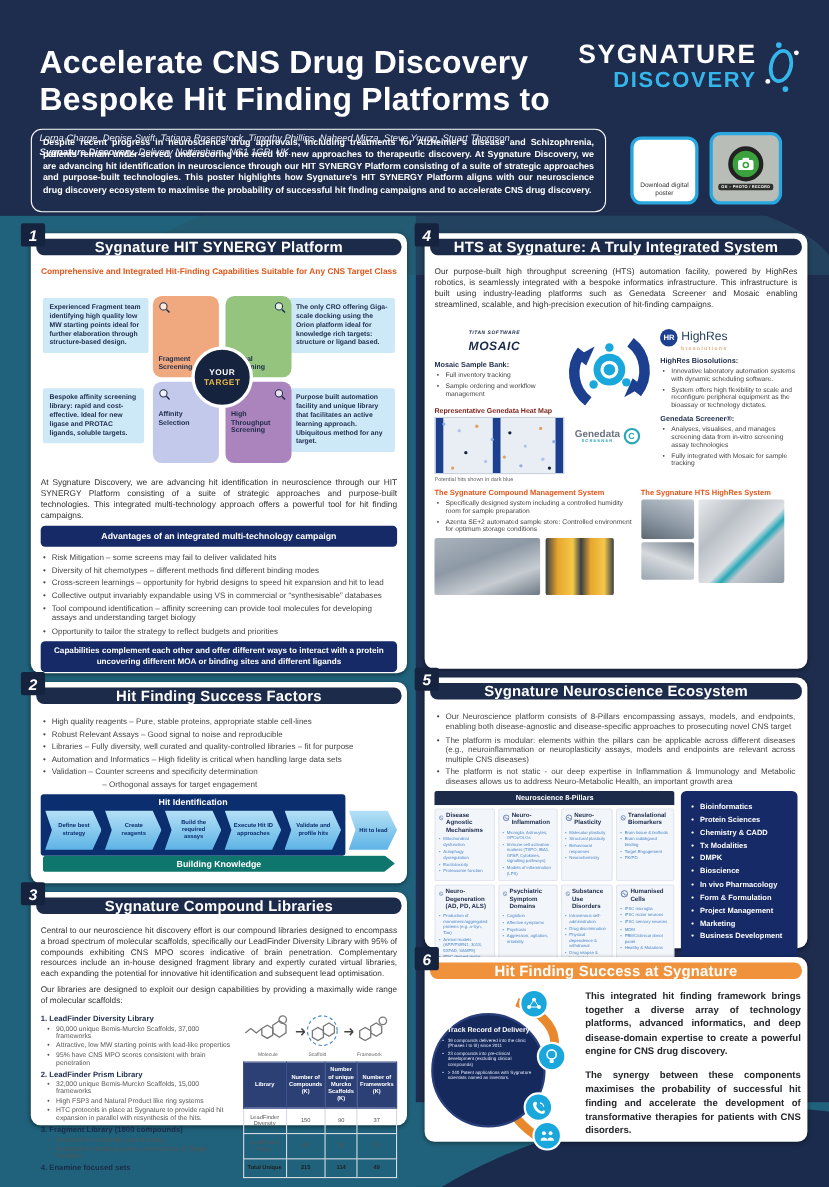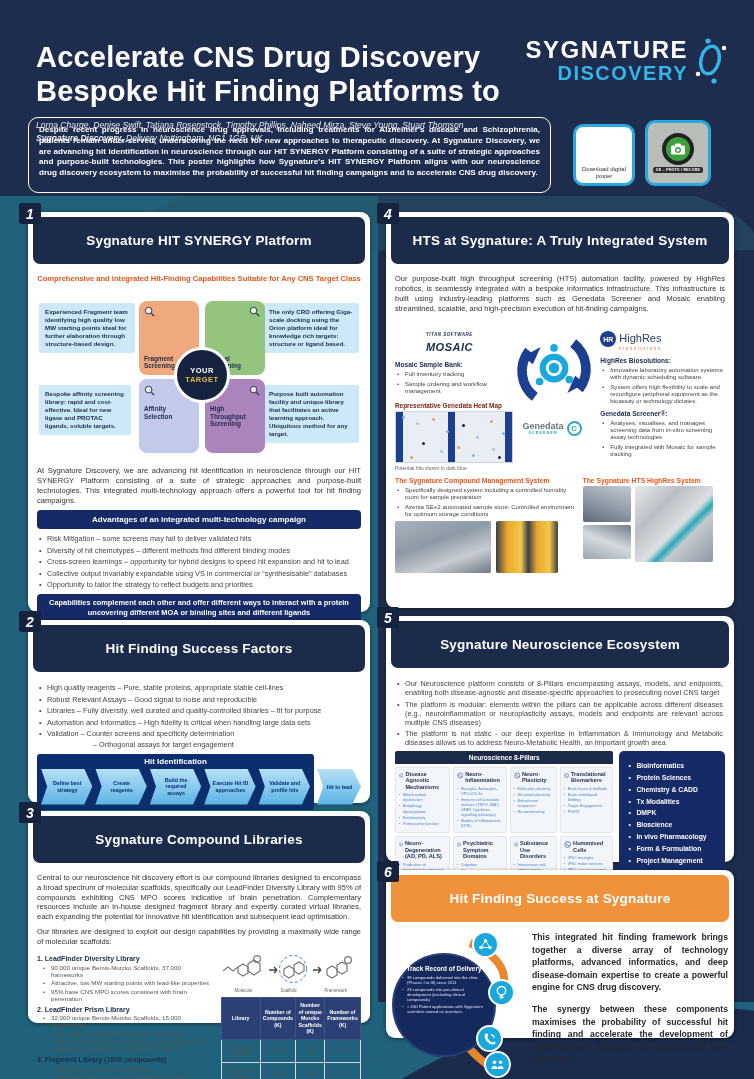--- a/index.html
+++ b/index.html
@@ -33,21 +33,21 @@
   .cam-box { position:absolute; left:645px; top:120px; width:66px; height:66px; background:#b9bdb7; border:3px solid #29a8e0;
     border-radius:10px; display:flex; flex-direction:column; align-items:center; justify-content:center; gap:2px; }
   .cam-circle { width:32px; height:32px; border-radius:50%; background:#3aa13c; border:4px solid #222; display:flex; align-items:center; justify-content:center; }
   .cam-label { background:#2f2f2f; color:#fff; font-size:3.6px; font-weight:bold; padding:1px 3px; border-radius:2px; letter-spacing:.2px; }
 
   
   .panel { position:absolute; background:#fff; border-radius:9px; box-shadow:0 1px 4px rgba(0,0,0,.45); }
   .badge { position:absolute; top:-9px; left:-9px; width:22px; height:21px; background:#16233f; color:#fff;
     font-weight:bold; font-style:italic; font-size:14px; display:flex; align-items:center; justify-content:center; border-radius:2px; z-index:3; }
   .phead { background:#1c2b4a; color:#fff; font-weight:bold; text-align:center; border-radius:7px; margin:5px;
-    padding:16px 4px; font-size:13.5px; letter-spacing:.2px; }
+    padding:0 4px; font-size:13.5px; letter-spacing:.2px; }
   .phead.orange { background:#f0923c; }
   .pbody { padding:2px 9px 6px 9px; }
 
   .blt { list-style:none; }
   .blt li { position:relative; padding-left:8px; margin:2.5px 0; }
   .blt li::before { content:"•"; position:absolute; left:0; top:0; }
 
   
   .s1-sub { color:#e2571c; font-weight:bold; font-size:7.6px; text-align:center; margin:3px 0 4px; }
   .s1-diagram { position:relative; height:176px; }
@@ -270,20 +270,21 @@
           </div>
         </div>
       </div>
       <p class="s1-para">At Sygnature Discovery, we are advancing hit identification in neuroscience through our HIT SYNERGY Platform consisting of a suite of strategic approaches and purpose-built technologies. This integrated multi-technology approach offers a powerful tool for hit finding campaigns.</p>
       <div class="navybar">Advantages of an integrated multi-technology campaign</div>
       <ul class="blt s1-bullets">
           <li>Risk Mitigation – some screens may fail to deliver validated hits</li>
           <li>Diversity of hit chemotypes – different methods find different binding modes</li>
           <li>Cross-screen learnings – opportunity for hybrid designs to speed hit expansion and hit to lead</li>
           <li>Collective output invariably expandable using VS in commercial or “synthesisable” databases</li>
+          <li>Tool compound identification – affinity screening can provide tool molecules for developing assays and understanding target biology</li>
           <li>Opportunity to tailor the strategy to reflect budgets and priorities</li>
         </ul>
       <div class="footerbar">Capabilities complement each other and offer different ways to interact with a protein uncovering different MOA or binding sites and different ligands</div>
     </div>
   </div>
 
   <div class="panel" style="left:28px; top:620px; width:342px; height:183px;">
     <div class="badge">2</div>
     <div class="phead">Hit Finding Success Factors</div>
     <div class="pbody">

